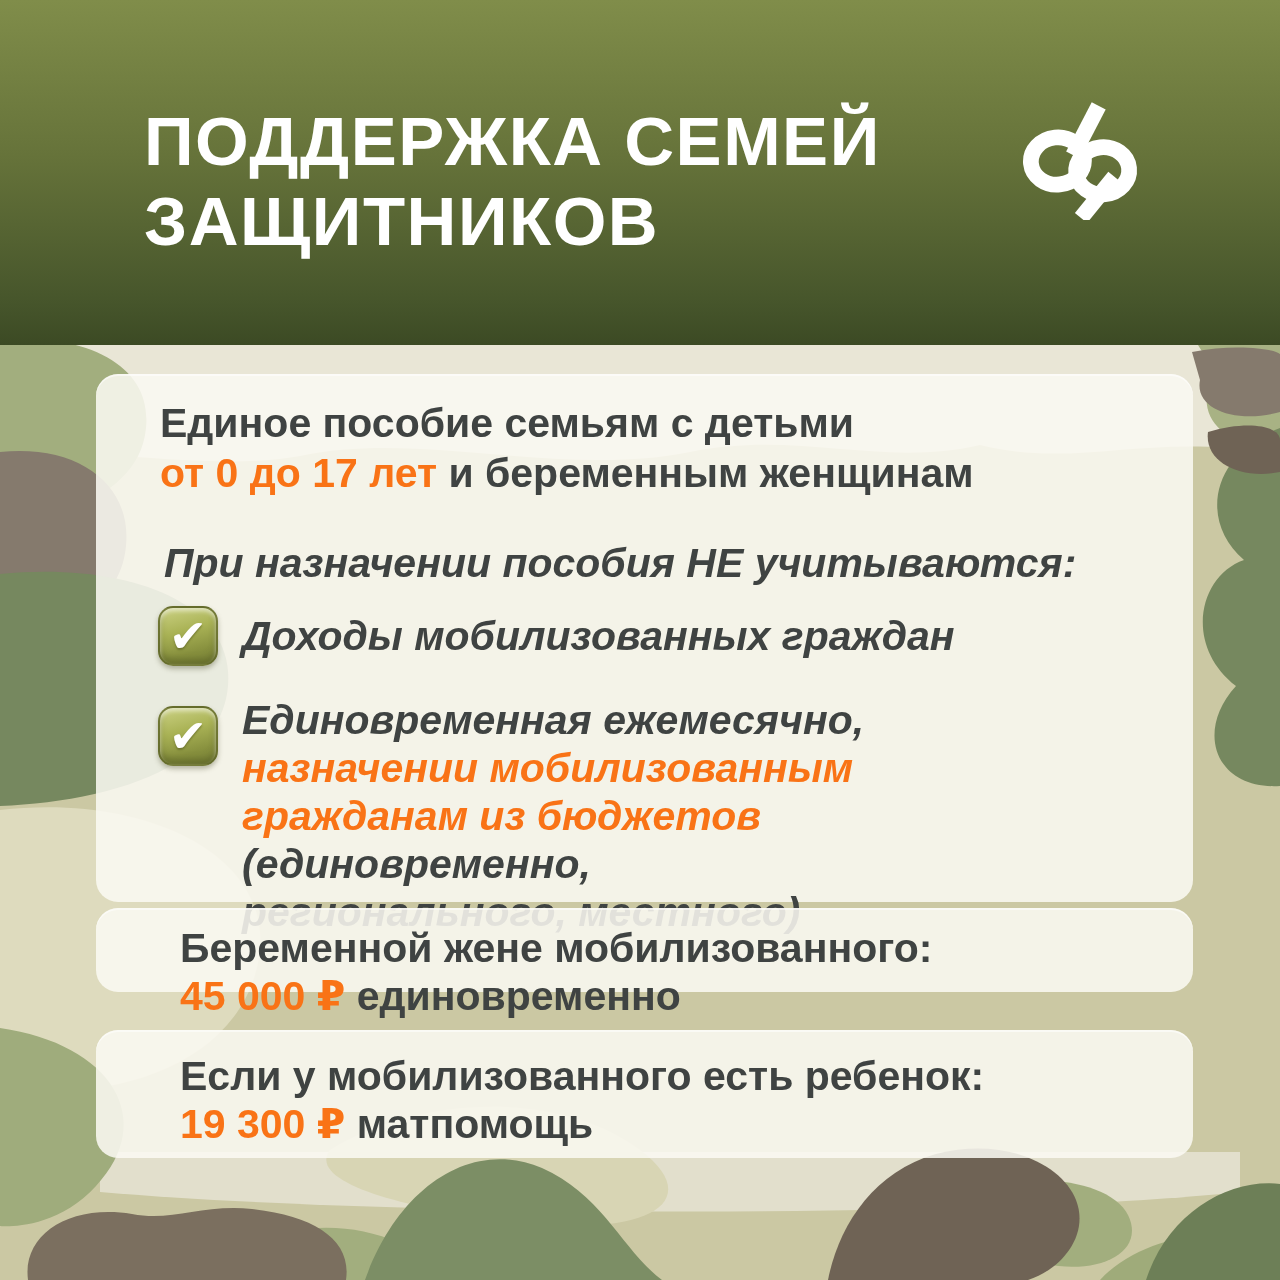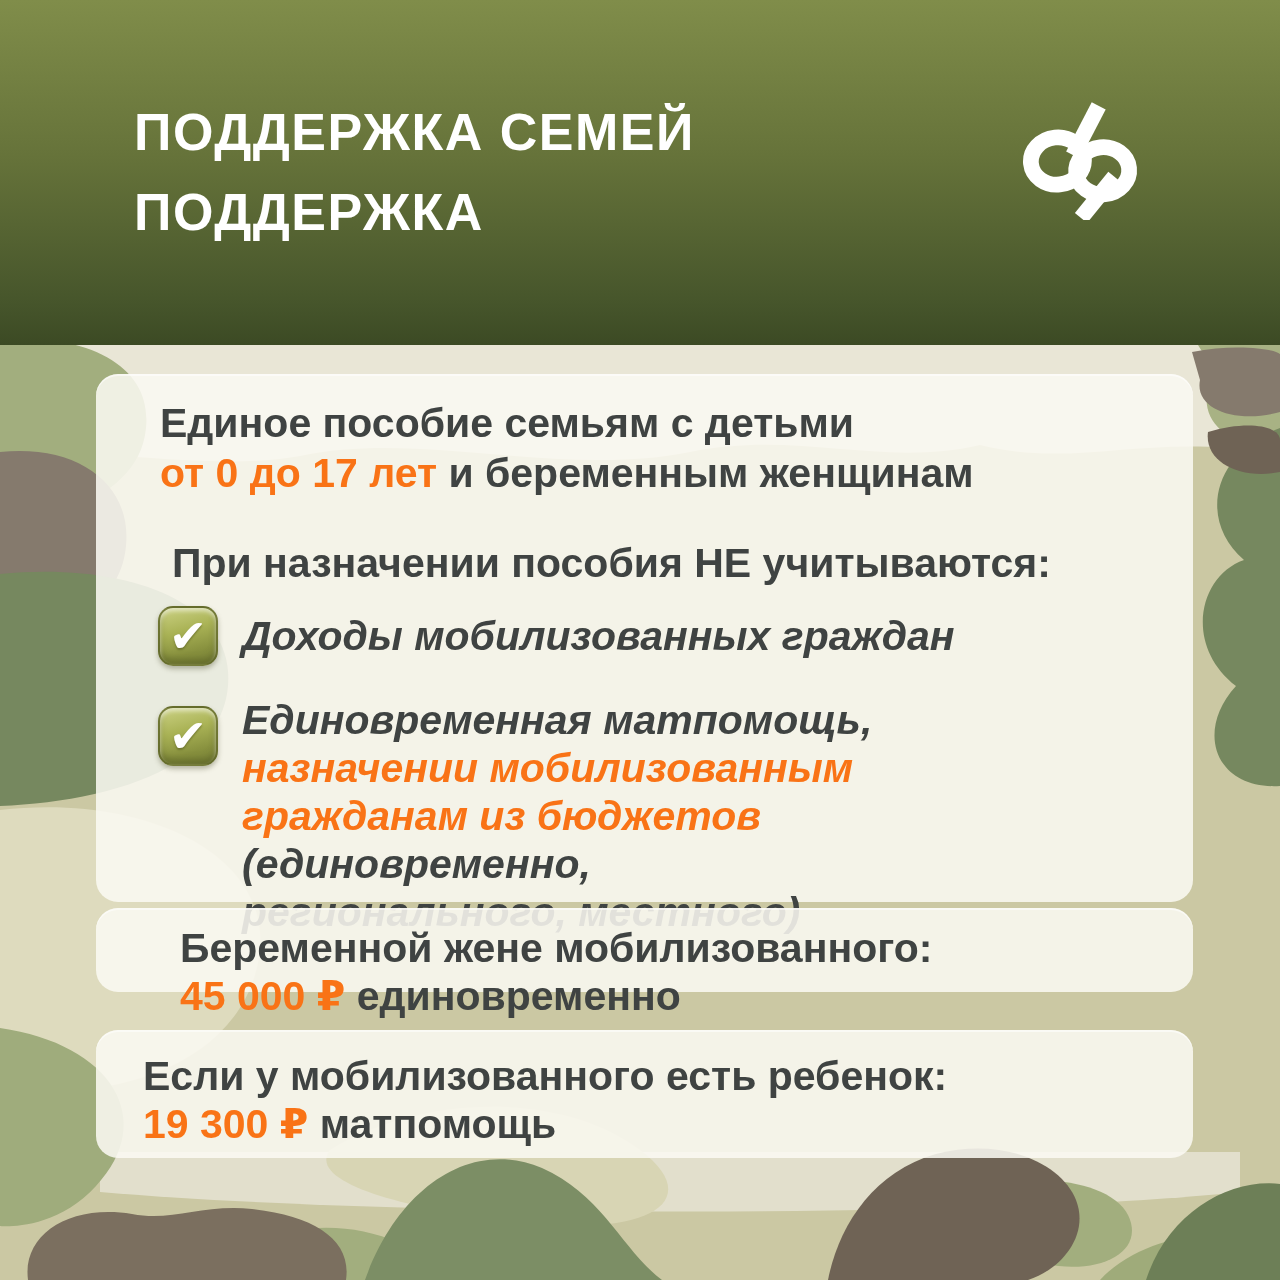--- a/index.html
+++ b/index.html
@@ -7,35 +7,35 @@
     position:relative;width:1280px;height:1280px;overflow:hidden;
     font-family:"Liberation Sans","DejaVu Sans",sans-serif;font-weight:700;
   }
   .camo{position:absolute;left:0;top:0;width:1280px;height:1280px;}
   
   .hdr{
     position:absolute;left:0;top:0;width:1280px;height:345px;
     background:linear-gradient(180deg,#808d4a 0%,#66733a 45%,#46552b 88%,#3c4a24 100%);
   }
   .title{
-    position:absolute;left:130px;top:88px;margin:4px;
-    color:#ffffff;font-size:52px;line-height:80px;letter-spacing:1.5px;font-weight:700;
+    position:absolute;left:130px;top:88px;margin:14px;
+    color:#ffffff;font-size:69px;line-height:80px;letter-spacing:1.5px;font-weight:700;
   }
   .logo{position:absolute;left:1022px;top:98px;width:118px;height:122px;}
   
   .card{
     position:absolute;left:96px;width:1097px;box-sizing:border-box;
     background:rgba(250,249,242,0.87);border-radius:22px;color:#3f4342;
     box-shadow:inset 0 2px 0 rgba(255,255,255,0.55);
   }
   .card1{top:374px;height:528px;padding:24px 76px 0 64px;}
   .card2{top:908px;height:84px;padding:16px 60px 0 84px;}
-  .card3{top:1030px;height:128px;padding:22px 60px 0 47px;}
+  .card3{top:1030px;height:128px;padding:22px 60px 0 84px;}
   .para{margin:0;font-size:41px;line-height:50px;}
-  .sub{margin:40px 0 0 12px;}
+  .sub{margin:40px 0 0 4px;font-style:italic;}
   .green{color:#f97316;}
   .check-row{display:flex;align-items:center;gap:24px;margin:18px 0 0 -2px;}
   .check-row.multi{align-items:flex-start;margin-top:30px;}
   .check-row.multi .chk{margin-top:10px;}
   .check-row .para{line-height:48px;font-style:italic;}
   .chk{
     flex:0 0 auto;width:60px;height:60px;border-radius:15px;
     background:linear-gradient(165deg,#ccd284 0%,#aab356 40%,#87903e 75%,#7a8338 100%);
     border:2px solid rgba(92,99,40,0.75);box-sizing:border-box;
     box-shadow:inset 0 3px 4px rgba(255,255,255,0.55),inset 0 -5px 7px rgba(55,60,18,0.35),0 3px 5px rgba(70,70,35,0.35);
@@ -73,21 +73,21 @@
     <path d="M365,1280 C398,1188 470,1138 542,1168 C604,1196 622,1250 662,1280 Z" fill="#7c8e65"></path>
     <path d="M1146,1280 C1168,1212 1230,1178 1280,1184 L1280,1280 Z" fill="#6d7f57"></path>
 
     <path d="M1208,432 C1248,420 1280,426 1280,440 L1280,472 C1240,480 1204,462 1208,432 Z" fill="#6f6355"></path>
     <path d="M828,1280 C838,1228 872,1172 936,1154 C1004,1136 1062,1164 1076,1200 C1090,1236 1060,1270 1028,1280 Z" fill="#6f6355"></path>
   </svg>
 
   <header class="hdr">
     <h1 class="title">
       <span>ПОДДЕРЖКА СЕМЕЙ</span><br>
-      <span>ПОДДЕРЖКА</span>
+      <span>ЗАЩИТНИКОВ</span>
     </h1>
     <svg class="logo" viewBox="0 0 120 124" aria-hidden="true">
       <g fill="none" stroke="#ffffff" stroke-width="16">
         <ellipse cx="36" cy="64" rx="27" ry="24" transform="rotate(-6 36 64)"></ellipse>
         <ellipse cx="82" cy="74" rx="27" ry="24" transform="rotate(-6 82 74)"></ellipse>
       </g>
       <g stroke="#ffffff" stroke-width="16" stroke-linecap="butt">
         <line x1="52" y1="58" x2="78" y2="8"></line>
         <line x1="94" y1="80" x2="60" y2="122"></line>
       </g>
@@ -107,21 +107,21 @@
           <span>✔</span>
         </div>
       <p class="para">Доходы мобилизованных граждан</p>
     </div>
 
     <div class="check-row multi">
       <div class="chk">
           <span>✔</span>
         </div>
       <p class="para">
-        <span>Единовременная матпомощь,</span><br>
+        <span>Единовременная ежемесячно,</span><br>
         <span class="green">назначении мобилизованным</span><br>
         <span class="green">гражданам из бюджетов</span><span> (единовременно,</span><br>
         <span>регионального, местного)</span>
       </p>
     </div>
   </section>
 
   <section class="card card2">
     <p class="para" style="line-height:48px;">
       <span>Беременной жене мобилизованного:</span><br>

